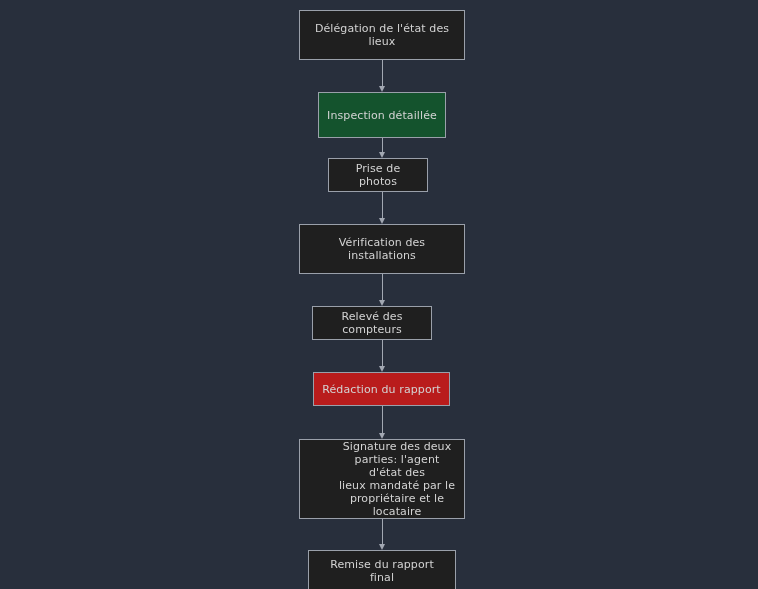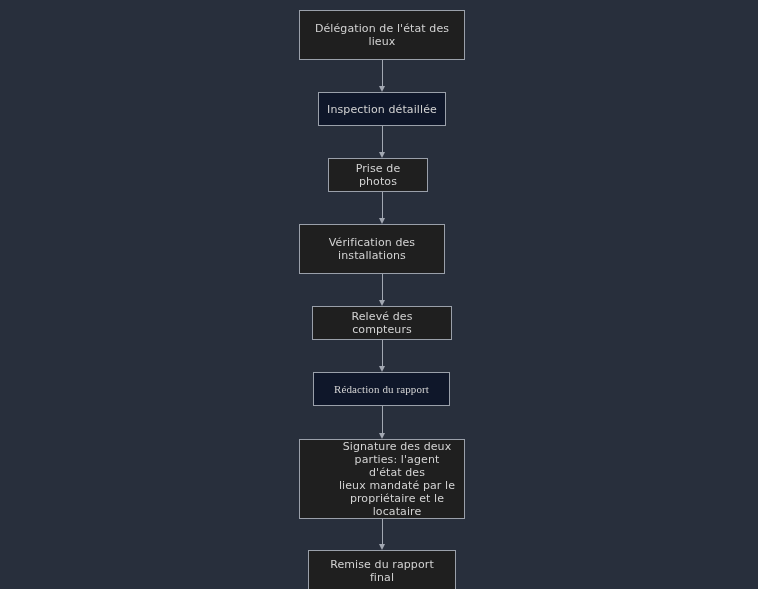--- a/index.html
+++ b/index.html
@@ -86,34 +86,34 @@
       <div class="head" style="top: 27px; border-top-color: rgb(162, 168, 178);"></div>
     </div>
     <div class="edge" style="left: 382px; top: 519px; width: 1px; height: 31px;">
       <div class="shaft" style="height: 25px; background: rgb(162, 168, 178);"></div>
       <div class="head" style="top: 25px; border-top-color: rgb(162, 168, 178);"></div>
     </div>
     <div class="node" style="left: 299px; top: 10px; width: 166px; height: 50px; background: rgb(31, 31, 31); border-color: rgb(154, 160, 170); color: rgb(211, 211, 211);">
       <span class="label">Délégation de l'état des
 lieux</span>
     </div>
-    <div class="node" style="left: 318px; top: 92px; width: 128px; height: 34px; background: #0f172a; border-color: rgb(154, 160, 170); color: rgb(211, 211, 211);">
+    <div class="node" style="left: 318px; top: 92px; width: 128px; height: 46px; background: #14532d; border-color: rgb(154, 160, 170); color: rgb(211, 211, 211);">
       <span class="label">Inspection détaillée</span>
     </div>
     <div class="node" style="left: 328px; top: 158px; width: 100px; height: 34px; background: rgb(31, 31, 31); border-color: rgb(154, 160, 170); color: rgb(211, 211, 211);">
       <span class="label">Prise de photos</span>
     </div>
-    <div class="node" style="left: 299px; top: 224px; width: 146px; height: 50px; background: rgb(31, 31, 31); border-color: rgb(154, 160, 170); color: rgb(211, 211, 211);">
+    <div class="node" style="left: 299px; top: 224px; width: 166px; height: 50px; background: rgb(31, 31, 31); border-color: rgb(154, 160, 170); color: rgb(211, 211, 211);">
       <span class="label">Vérification des
 installations</span>
     </div>
-    <div class="node" style="left: 312px; top: 306px; width: 140px; height: 34px; background: rgb(31, 31, 31); border-color: rgb(154, 160, 170); color: rgb(211, 211, 211);">
+    <div class="node" style="left: 312px; top: 306px; width: 120px; height: 34px; background: rgb(31, 31, 31); border-color: rgb(154, 160, 170); color: rgb(211, 211, 211);">
       <span class="label">Relevé des compteurs</span>
     </div>
-    <div class="node" style="left: 313px; top: 372px; width: 137px; height: 34px; background: #0f172a; border-color: rgb(154, 160, 170); color: rgb(211, 211, 211); font-family: Liberation Serif, serif;">
+    <div class="node" style="left: 313px; top: 372px; width: 137px; height: 34px; background: #b91c1c; border-color: rgb(154, 160, 170); color: rgb(211, 211, 211);">
       <span class="label">Rédaction du rapport</span>
     </div>
     <div class="node" style="left: 299px; top: 439px; width: 166px; height: 80px; background: rgb(31, 31, 31); border-color: rgb(154, 160, 170); color: rgb(211, 211, 211); padding-left: 38px;">
       <span class="label">Signature des deux
 parties: l'agent d'état des
 lieux mandaté par le
 propriétaire et le locataire</span>
     </div>
     <div class="node" style="left: 308px; top: 550px; width: 148px; height: 42px; background: rgb(31, 31, 31); border-color: rgb(154, 160, 170); color: rgb(211, 211, 211);">
       <span class="label">Remise du rapport final</span>

